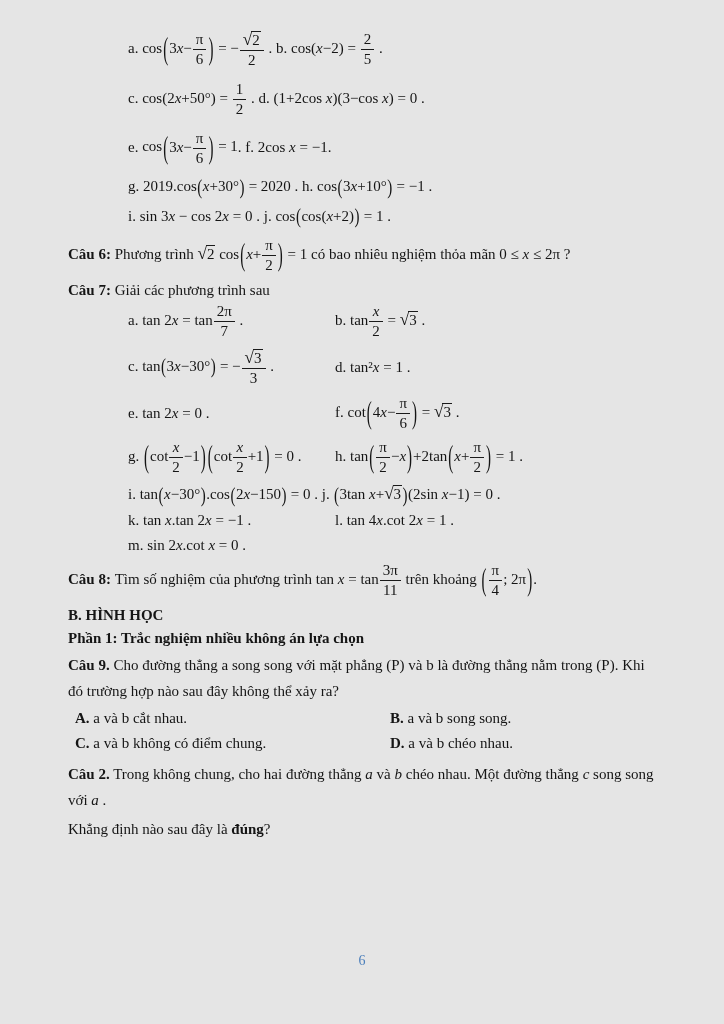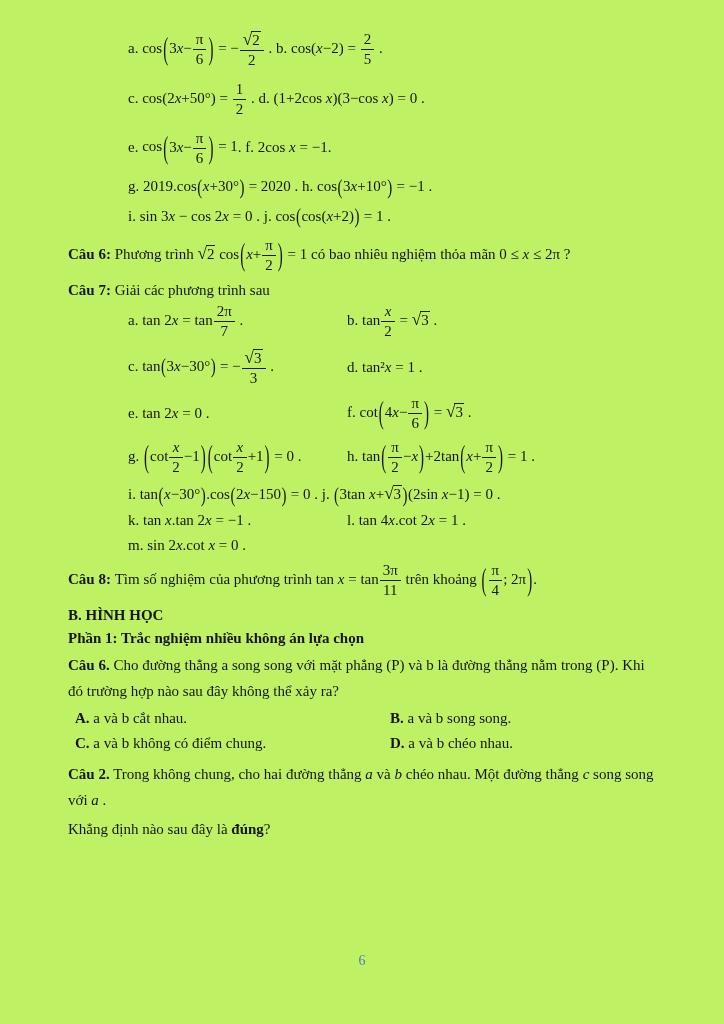--- a/index.html
+++ b/index.html
@@ -1,19 +1,19 @@
 <!DOCTYPE html>
 <html><head>
 <meta charset="utf-8">
 <style>
   html,body{margin:0;padding:0;background:#ffffff;}
   .page{
     position:relative;
     width:724px;height:1024px;
-    background:#bef264;
+    background:#e5e5e5;
     box-sizing:border-box;
     padding:30px 66px 0 68px;
     font-family:"Liberation Serif","DejaVu Serif",serif;
     font-size:15px;color:#151515;
     overflow:hidden;
   }
   
   .math{font-family:"Liberation Serif","DejaVu Serif",serif;white-space:nowrap;}
   .math i{font-style:italic;}
   .fr{display:inline-block;vertical-align:middle;text-align:center;line-height:1.12;margin:0 1px;}
@@ -21,21 +21,21 @@
   .fr .de{display:block;border-top:1px solid #1a1a1a;padding:1px 3px 0;}
   .sq{white-space:nowrap;}
   .sq .rx{font-size:1.15em;letter-spacing:-1px;}
   .sq .rd{display:inline-block;border-top:1px solid #1a1a1a;line-height:1.15;padding:0 1px;}
   .bg1{display:inline-block;transform:scaleY(1.4);vertical-align:-0.04em;padding:0 0.5px;}
   .bg2{display:inline-block;transform:scaleY(2.05);vertical-align:middle;padding:0 1px;}
   .bi{display:inline-block;vertical-align:middle;}
   
   .mrow{padding-left:60px;margin-bottom:12px;}
   .c7 .mrow{margin-bottom:8px;}
-  .mrow.cols{display:flex;align-items:center;gap:12px;}
+  .mrow.cols{display:flex;align-items:center;}
   .cell-l{flex:0 0 207px;}
   .cell-r{flex:0 0 auto;}
   .para{margin:0;}
   .q6{margin:10px 0 8px;}
   .q7h{margin:3px 0 4px;}
   .q8{margin:6px 0 8px;}
   .hdr{font-weight:bold;font-size:15px;margin:6px 0 5px;}
   .stem{line-height:26px;margin:3px 0 1px;}
   .bold{font-weight:bold;}
   .itv{font-style:italic;}
@@ -88,21 +88,21 @@
         <span class="cell-r"><span class="seg">l. </span><span class="math">tan 4<i>x</i>.cot 2<i>x</i> = 1</span><span class="seg"> .</span></span>
       </div>
       <div class="mrow"><span class="seg">m. </span><span class="math">sin 2<i>x</i>.cot <i>x</i> = 0</span><span class="seg"> .</span></div>
     </section>
 
   <p class="para q8"><span class="seg bold">Câu 8: </span><span class="seg">Tìm số nghiệm của phương trình </span><span class="math">tan <i>x</i> = tan<span class="fr"><span class="nu">3π</span><span class="de">11</span></span></span><span class="seg"> trên khoảng </span><span class="math"><span class="bg2">(</span><span class="bi"><span class="fr"><span class="nu">π</span><span class="de">4</span></span>; 2π</span><span class="bg2">)</span></span><span class="seg">.</span></p>
 
   <h3 class="hdr">B. HÌNH HỌC</h3>
   <h4 class="hdr">Phần 1: Trắc nghiệm nhiều không án lựa chọn</h4>
 
-  <p class="para stem"><span class="seg bold">Câu 6.</span><span class="seg"> Cho đường thẳng a song song với mặt phẳng (P) và b là đường thẳng nằm trong (P). Khi đó trường hợp nào sau đây không thể xảy ra?</span></p>
+  <p class="para stem"><span class="seg bold">Câu 9.</span><span class="seg"> Cho đường thẳng a song song với mặt phẳng (P) và b là đường thẳng nằm trong (P). Khi đó trường hợp nào sau đây không thể xảy ra?</span></p>
   <div class="opts">
       <div class="optrow">
         <span class="opt opt-first"><b>A.</b> a và b cắt nhau.</span>
         <span class="opt"><b>B.</b> a và b song song.</span>
       </div>
       <div class="optrow">
         <span class="opt opt-first"><b>C.</b> a và b không có điểm chung.</span>
         <span class="opt"><b>D.</b> a và b chéo nhau.</span>
       </div>
     </div>

